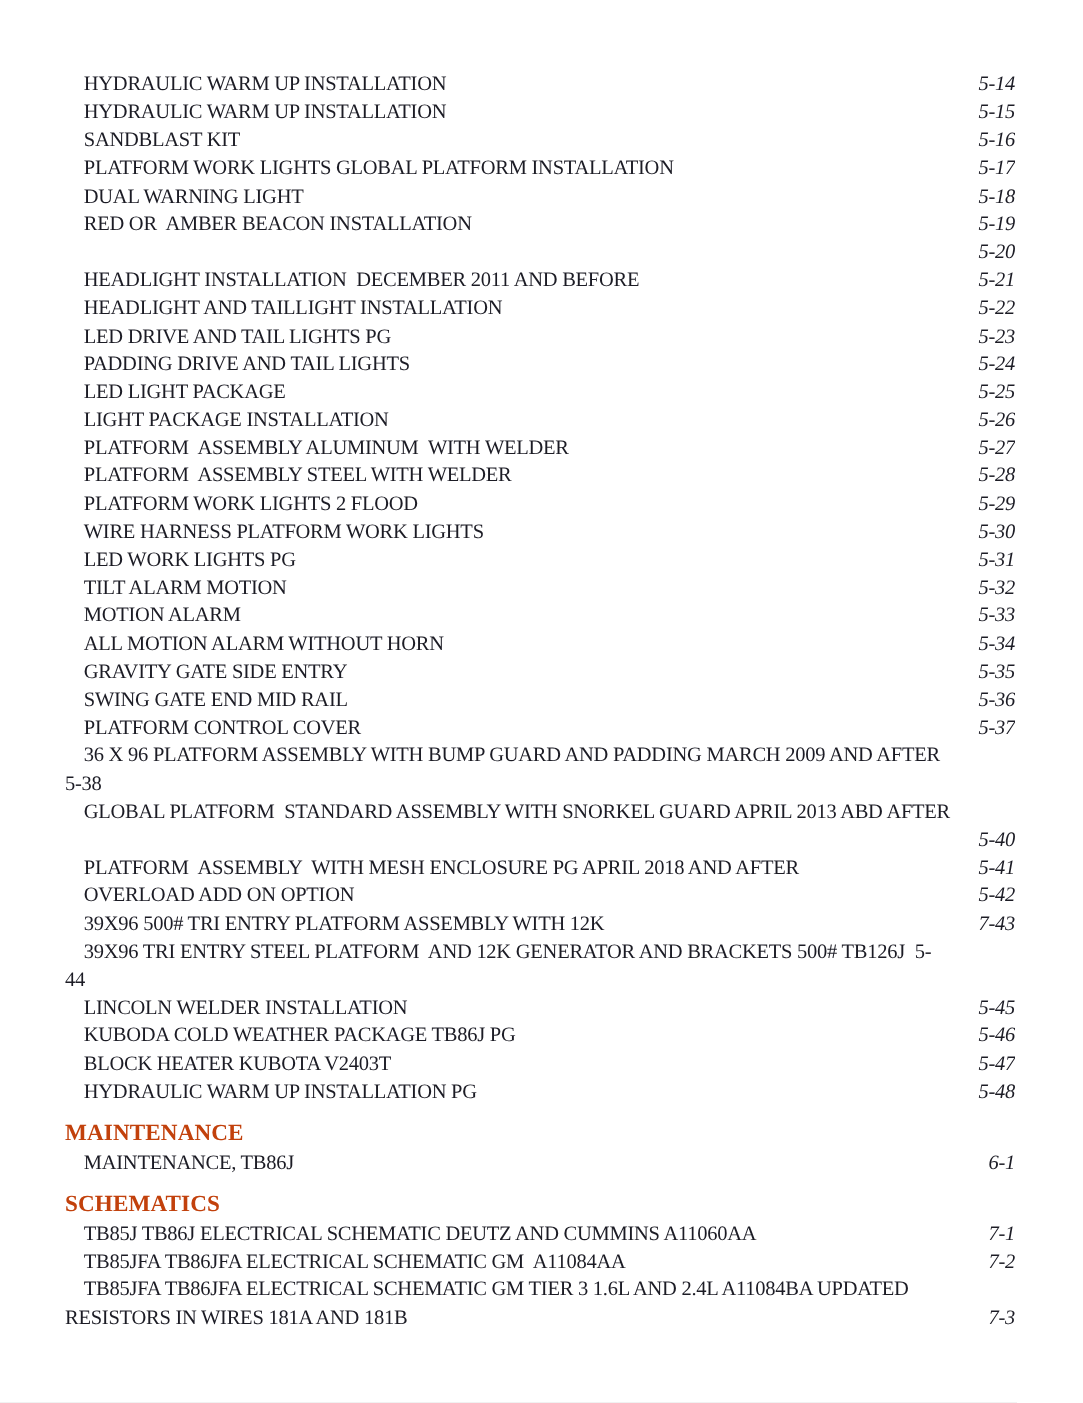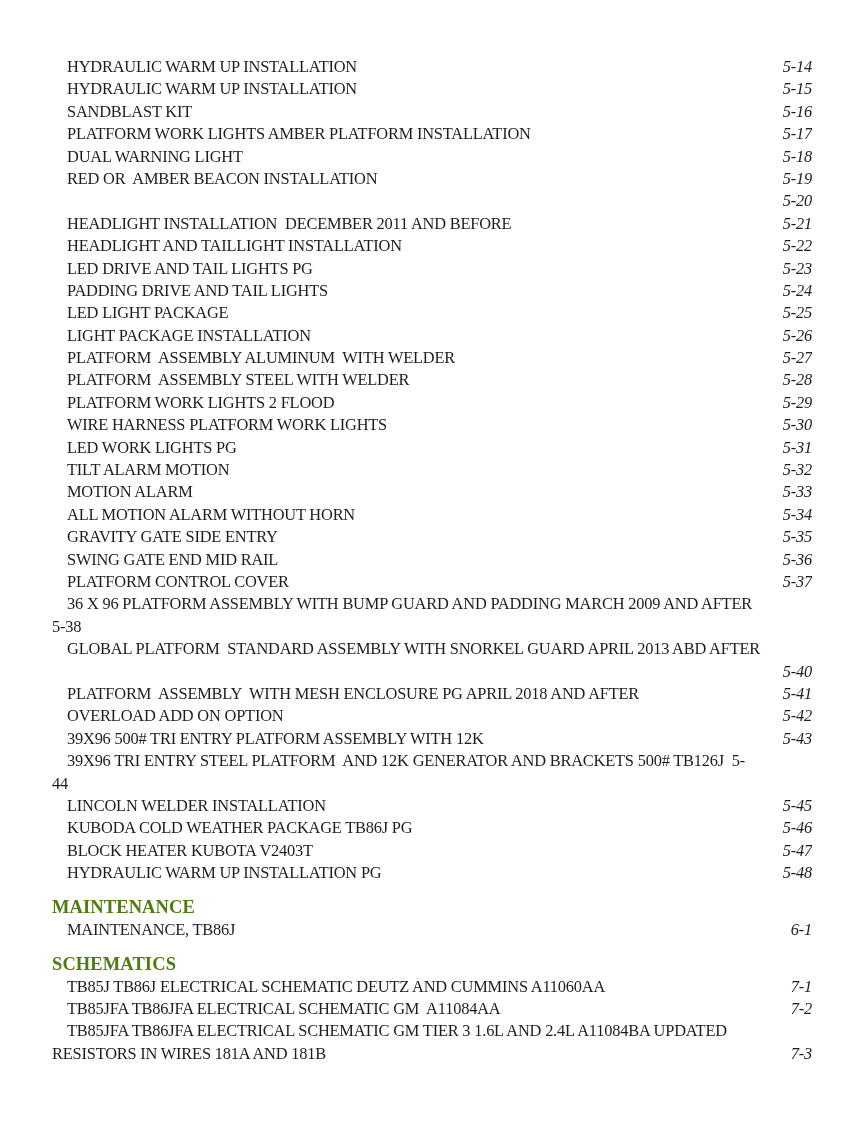--- a/index.html
+++ b/index.html
@@ -43,39 +43,39 @@
   }
   .leader.from-margin { margin-left: 2px; }
   .pagenum { flex: 0 0 auto; font-style: italic; }
   .section-heading {
     height: 22.4px;
     line-height: 22.4px;
     margin-top: 12px;
     font-size: 18.5px;
     font-weight: bold;
     letter-spacing: 0.1px;
-    color: #4d7c0f;
+    color: #c2410c;
   }
 </style>
 </head>
 <body>
 
 <div class="page">
   <div class="toc">
       <div class="toc-entry">
         <div class="row indent has-page"><span class="title">HYDRAULIC WARM UP INSTALLATION</span><span class="leader"></span><span class="pagenum">5-14</span></div>
       </div>
       <div class="toc-entry">
         <div class="row indent has-page"><span class="title">HYDRAULIC WARM UP INSTALLATION</span><span class="leader"></span><span class="pagenum">5-15</span></div>
       </div>
       <div class="toc-entry">
         <div class="row indent has-page"><span class="title">SANDBLAST KIT</span><span class="leader"></span><span class="pagenum">5-16</span></div>
       </div>
       <div class="toc-entry">
-        <div class="row indent has-page"><span class="title">PLATFORM WORK LIGHTS AMBER PLATFORM INSTALLATION</span><span class="leader"></span><span class="pagenum">5-17</span></div>
+        <div class="row indent has-page"><span class="title">PLATFORM WORK LIGHTS GLOBAL PLATFORM INSTALLATION</span><span class="leader"></span><span class="pagenum">5-17</span></div>
       </div>
       <div class="toc-entry">
         <div class="row indent has-page"><span class="title">DUAL WARNING LIGHT</span><span class="leader"></span><span class="pagenum">5-18</span></div>
       </div>
       <div class="toc-entry">
         <div class="row indent has-page"><span class="title">RED OR  AMBER BEACON INSTALLATION</span><span class="leader"></span><span class="pagenum">5-19</span></div>
       </div>
       <div class="toc-entry">
         <div class="row indent has-page"><span class="leader"></span><span class="pagenum">5-20</span></div>
       </div>
@@ -138,21 +138,21 @@
         <div class="row indent"><span class="title">GLOBAL PLATFORM  STANDARD ASSEMBLY WITH SNORKEL GUARD APRIL 2013 ABD AFTER</span></div>
         <div class="row has-page"><span class="leader from-margin"></span><span class="pagenum">5-40</span></div>
       </div>
       <div class="toc-entry">
         <div class="row indent has-page"><span class="title">PLATFORM  ASSEMBLY  WITH MESH ENCLOSURE PG APRIL 2018 AND AFTER</span><span class="leader"></span><span class="pagenum">5-41</span></div>
       </div>
       <div class="toc-entry">
         <div class="row indent has-page"><span class="title">OVERLOAD ADD ON OPTION</span><span class="leader"></span><span class="pagenum">5-42</span></div>
       </div>
       <div class="toc-entry">
-        <div class="row indent has-page"><span class="title">39X96 500# TRI ENTRY PLATFORM ASSEMBLY WITH 12K</span><span class="leader"></span><span class="pagenum">5-43</span></div>
+        <div class="row indent has-page"><span class="title">39X96 500# TRI ENTRY PLATFORM ASSEMBLY WITH 12K</span><span class="leader"></span><span class="pagenum">7-43</span></div>
       </div>
       <div class="toc-entry">
         <div class="row indent"><span class="title">39X96 TRI ENTRY STEEL PLATFORM  AND 12K GENERATOR AND BRACKETS 500# TB126J  5-</span></div>
         <div class="row"><span class="title">44</span></div>
       </div>
       <div class="toc-entry">
         <div class="row indent has-page"><span class="title">LINCOLN WELDER INSTALLATION</span><span class="leader"></span><span class="pagenum">5-45</span></div>
       </div>
       <div class="toc-entry">
         <div class="row indent has-page"><span class="title">KUBODA COLD WEATHER PACKAGE TB86J PG</span><span class="leader"></span><span class="pagenum">5-46</span></div>

